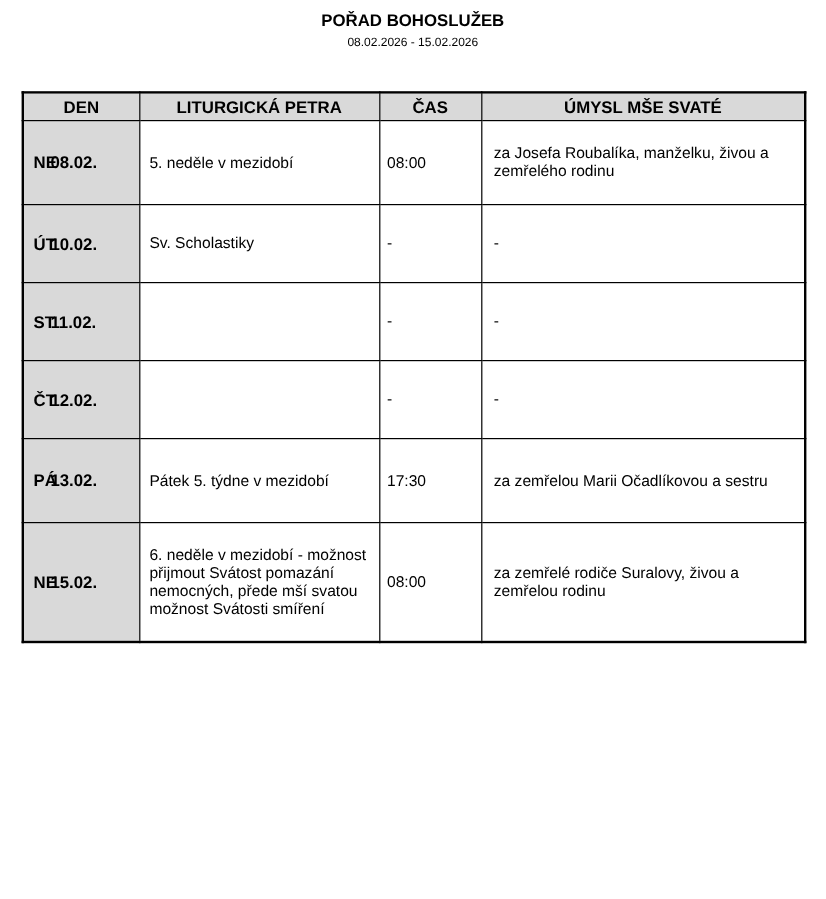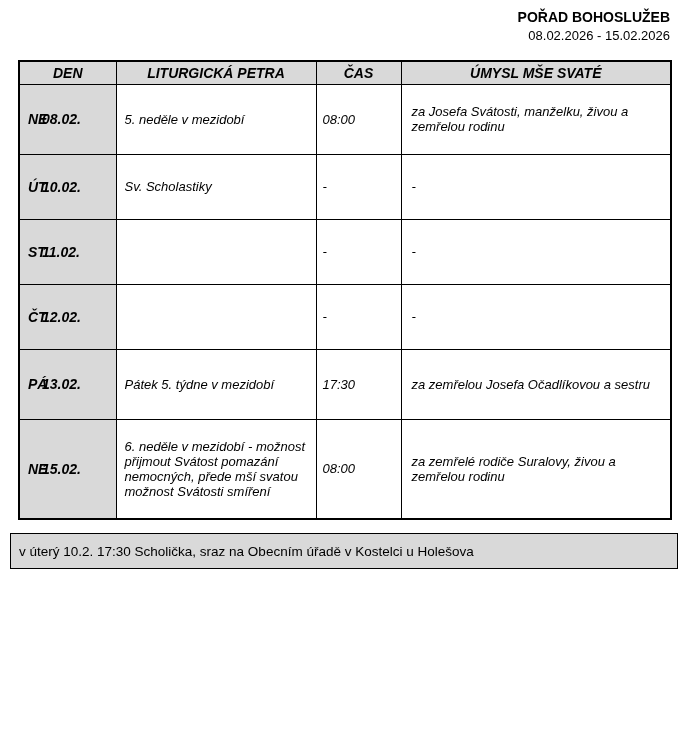--- a/index.html
+++ b/index.html
@@ -8,32 +8,31 @@
     padding: 0;
     background: #ffffff;
     color: #000000;
     font-family: "Liberation Sans", "DejaVu Sans", sans-serif;
   }
   .page {
     width: 688px;
     min-height: 749px;
     padding: 8px 18px 12px 18px;
   }
-  .doc-header { text-align: right; }
+  .doc-header { text-align: center; }
   .title    { font-size: 14px; font-weight: bold; line-height: 19px; }
   .subtitle { font-size: 14px; font-weight: bold; line-height: 19px; }
-  .daterange{ font-size: 13px; line-height: 18px; }
+  .daterange{ font-size: 10px; line-height: 18px; }
 
   table.schedule {
     border-collapse: collapse;
     table-layout: fixed;
     width: 652px;
-    margin-top: 15px;
+    margin-top: 31px;
     border: 2px solid var(--border, #000);
-    font-style: italic;
   }
   .schedule th, .schedule td {
     border: 1px solid var(--border, #000);
     overflow: hidden;
   }
   .schedule thead th {
     background: var(--header-bg, #d9d9d9);
     font-size: 14px;
     font-weight: bold;
     height: 23px;
@@ -93,21 +92,21 @@
         <th>ÚMYSL MŠE SVATÉ</th>
       </tr>
     </thead>
     <tbody>
       <tr class="r1">
         <td class="den">
           <span class="day">NE</span><span class="date">08.02.</span>
         </td>
         <td class="oslava">5. neděle v mezidobí</td>
         <td class="cas">08:00</td>
-        <td class="umysl">za Josefa Svátosti, manželku, živou a zemřelou rodinu</td>
+        <td class="umysl">za Josefa Roubalíka, manželku, živou a zemřelého rodinu</td>
       </tr>
       <tr class="r3">
         <td class="den">
           <span class="day">ÚT</span><span class="date">10.02.</span>
         </td>
         <td class="oslava">Sv. Scholastiky</td>
         <td class="cas">-</td>
         <td class="umysl">-</td>
       </tr>
       <tr class="r4">
@@ -125,28 +124,27 @@
         <td class="oslava"></td>
         <td class="cas">-</td>
         <td class="umysl">-</td>
       </tr>
       <tr class="r6">
         <td class="den">
           <span class="day">PÁ</span><span class="date">13.02.</span>
         </td>
         <td class="oslava">Pátek 5. týdne v mezidobí</td>
         <td class="cas">17:30</td>
-        <td class="umysl">za zemřelou Josefa Očadlíkovou a sestru</td>
+        <td class="umysl">za zemřelou Marii Očadlíkovou a sestru</td>
       </tr>
       <tr class="r8">
         <td class="den">
           <span class="day">NE</span><span class="date">15.02.</span>
         </td>
         <td class="oslava">6. neděle v mezidobí - možnost přijmout Svátost pomazání nemocných, přede mší svatou možnost Svátosti smíření</td>
         <td class="cas">08:00</td>
         <td class="umysl">za zemřelé rodiče Suralovy, živou a zemřelou rodinu</td>
       </tr>
     </tbody>
   </table>
 
-  <div class="footer-note">v úterý 10.2. 17:30 Scholička, sraz na Obecním úřadě v Kostelci u Holešova</div>
 
 </div>
 
 </body></html>

